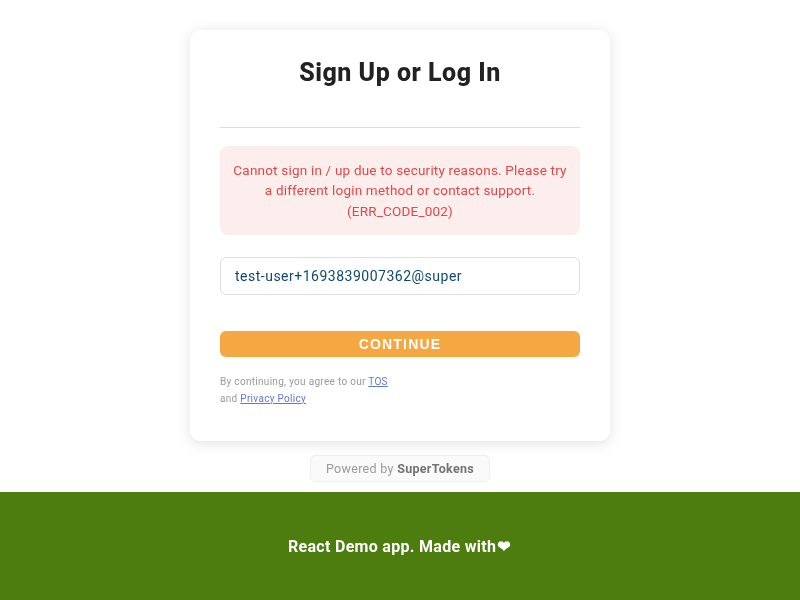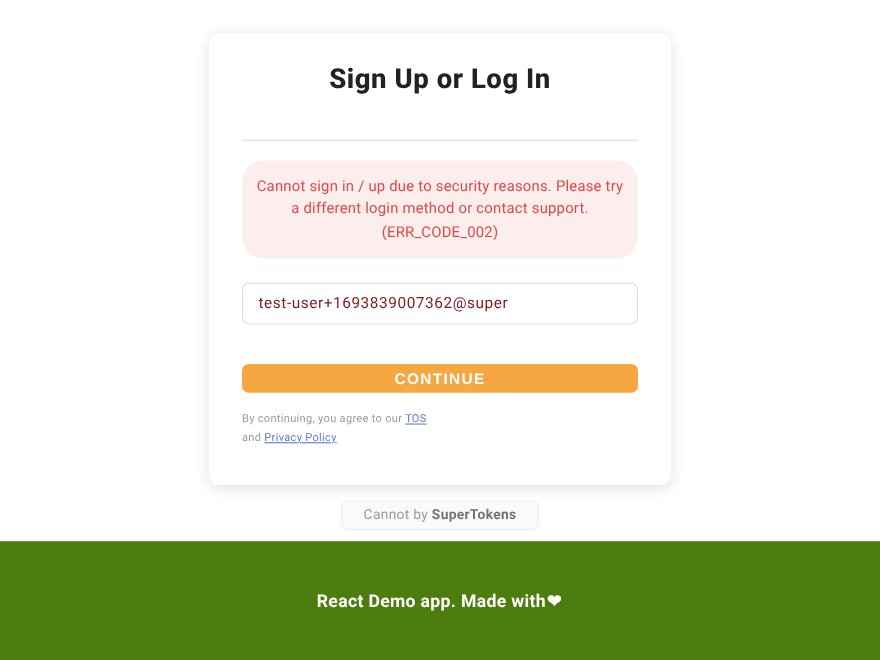--- a/index.html
+++ b/index.html
@@ -31,21 +31,21 @@
       letter-spacing: 0.5px;
       margin-bottom: 40px;
     }
     .divider {
       border: none;
       border-top: 1px solid #ddd;
       margin-bottom: 18px;
     }
     .error-box {
       background: #fdeeee;
-      border-radius: 20px;
+      border-radius: 8px;
       padding: 14px 12px;
       margin-bottom: 22px;
     }
     .error-text {
       color: #e04848;
       font-size: 13.5px;
       text-align: center;
       line-height: 1.5;
       letter-spacing: 0.2px;
     }
@@ -56,21 +56,21 @@
       margin-bottom: 8px;
       letter-spacing: 0.3px;
     }
     .text-input {
       width: 100%;
       height: 38px;
       border: 1px solid #ddd;
       border-radius: 6px;
       padding: 0 14px;
       font-size: 14px;
-      color: #7f1d1d;
+      color: #0c4a6e;
       letter-spacing: 0.5px;
       font-family: inherit;
       outline: none;
       margin-bottom: 36px;
     }
     .continue-btn {
       width: 100%;
       height: 26px;
       background: #f5a742;
       border: none;
@@ -144,19 +144,19 @@
   <div class="terms">
     <span>By continuing, you agree to our </span>
     <a>TOS</a>
     <br>
     <span> and </span>
     <a>Privacy Policy</a>
   </div>
 </div>
 
 <div class="powered">
-  <span>Cannot by </span><strong>SuperTokens</strong>
+  <span>Powered by </span><strong>SuperTokens</strong>
 </div>
 
 <div class="footer">
   <span>React Demo app. Made with</span>
   <span class="heart">❤</span>
 </div>
 
 </body></html>

